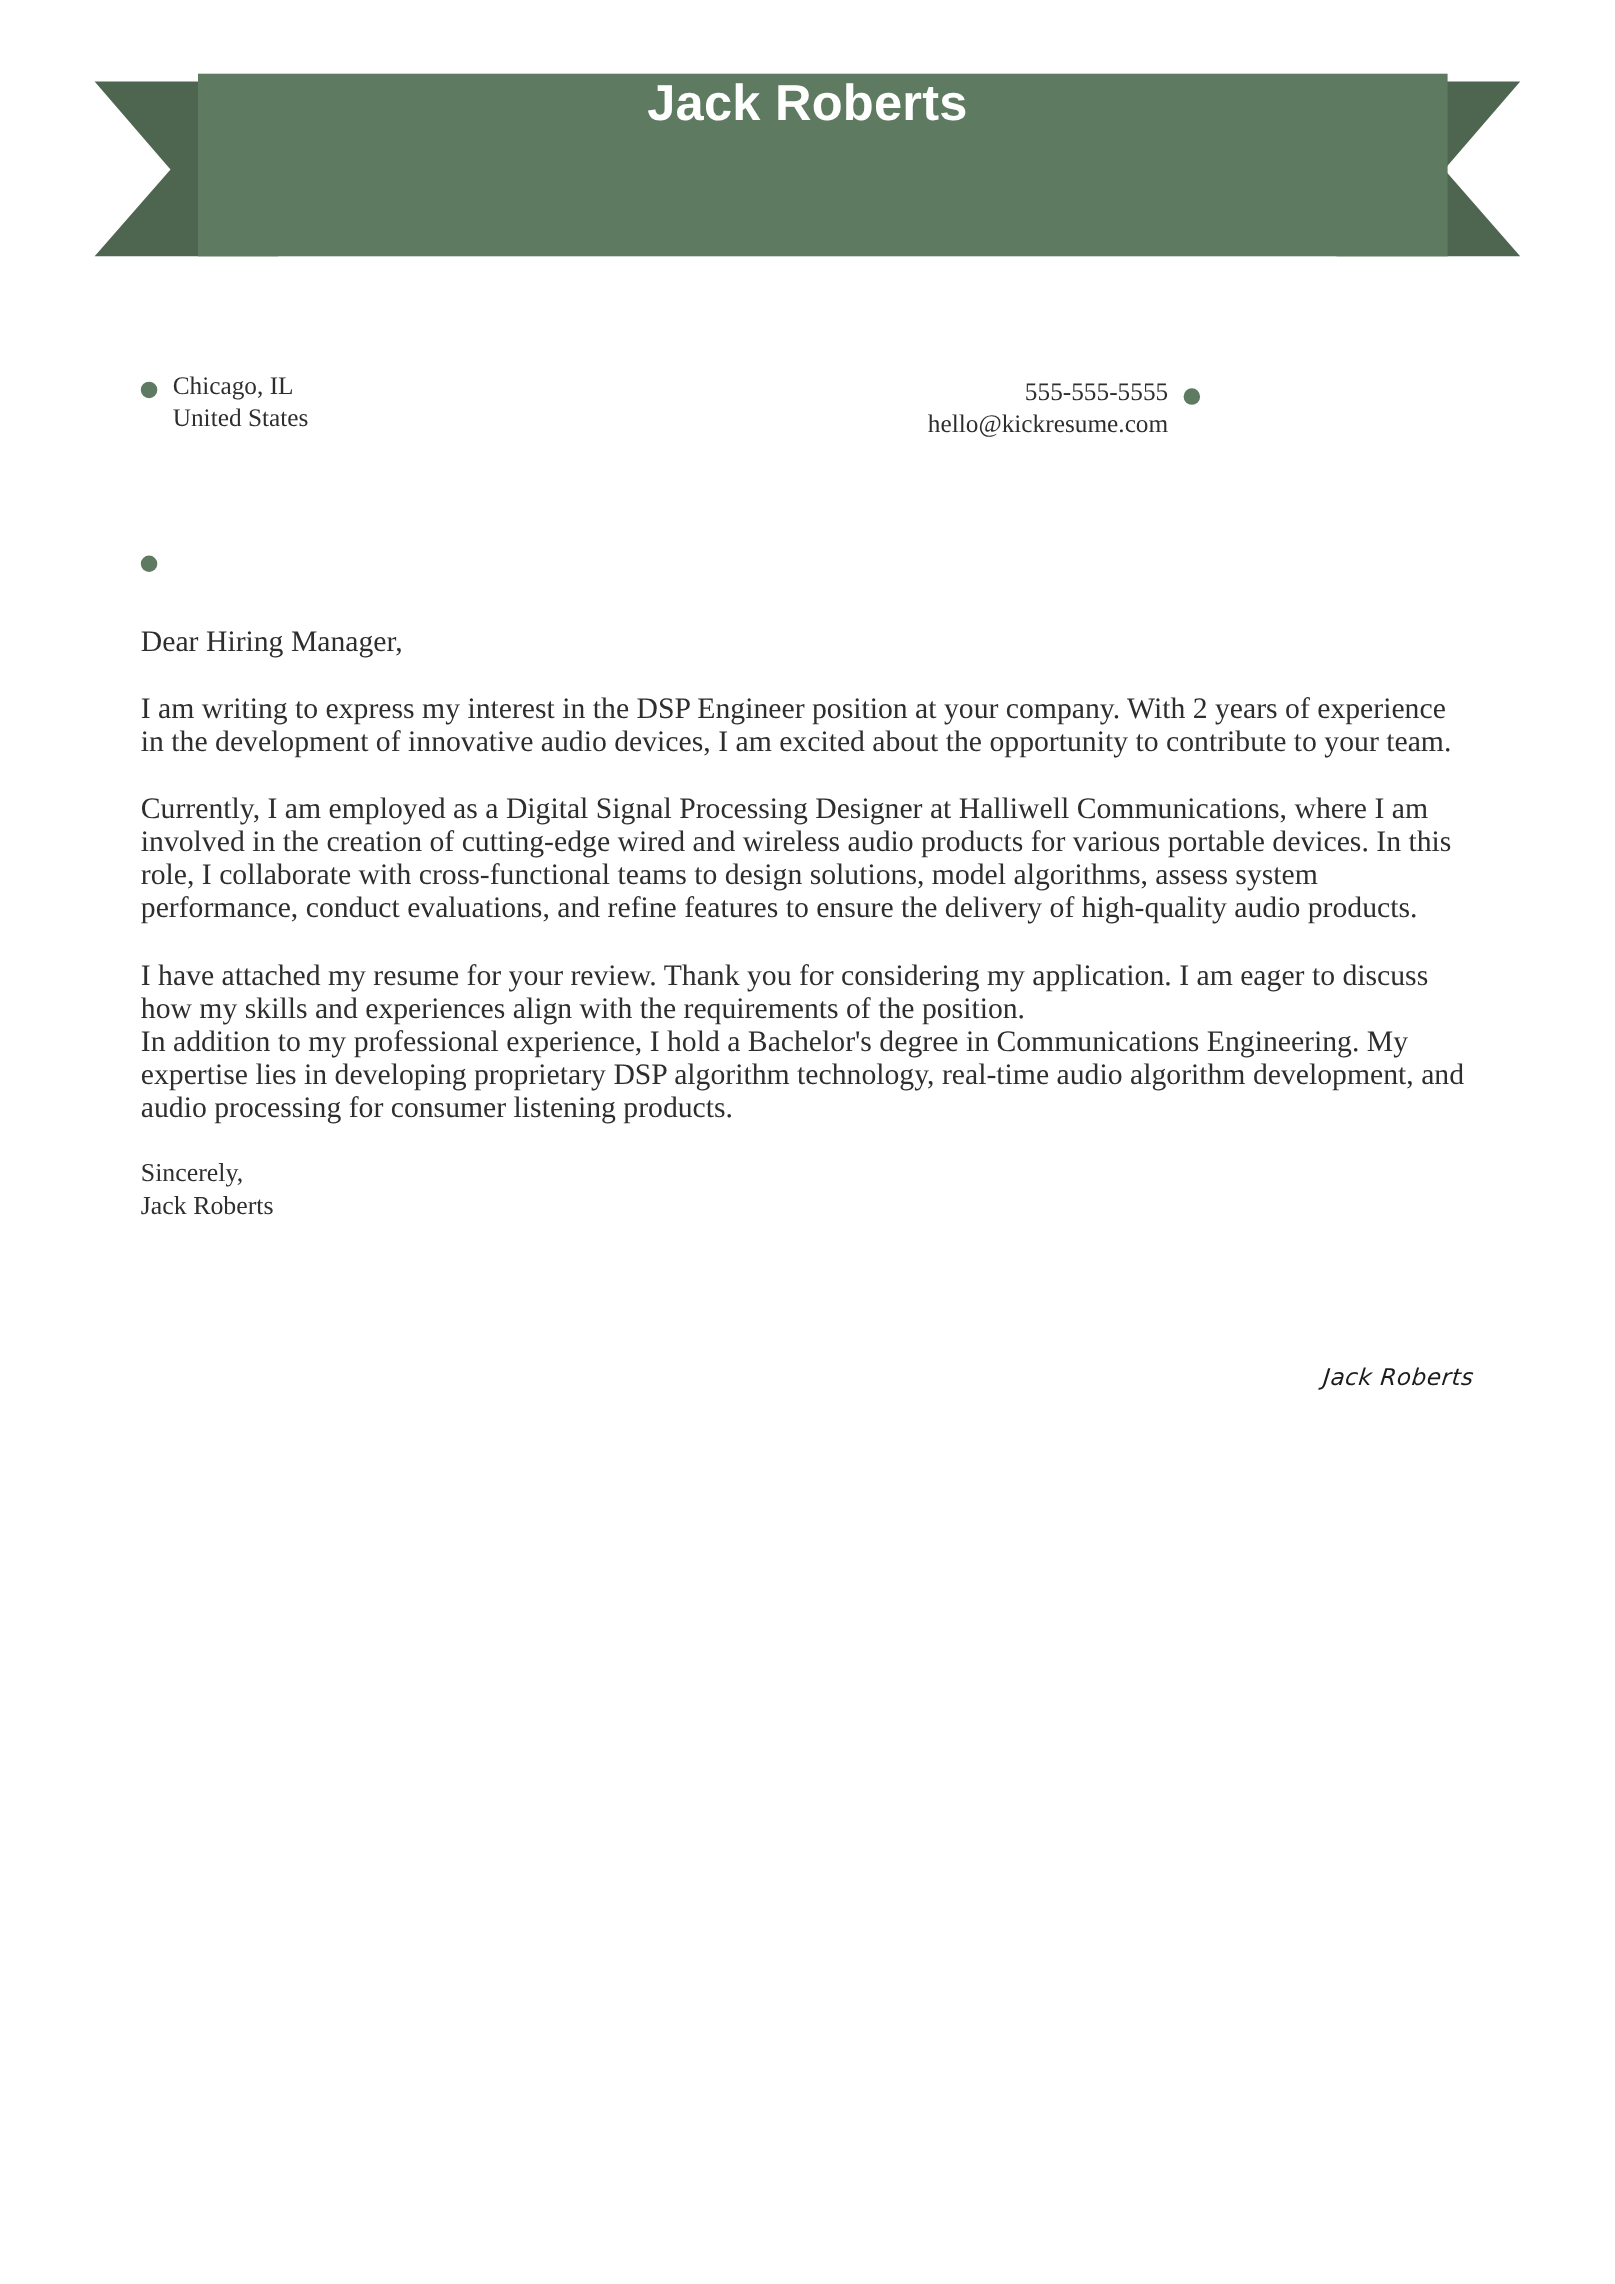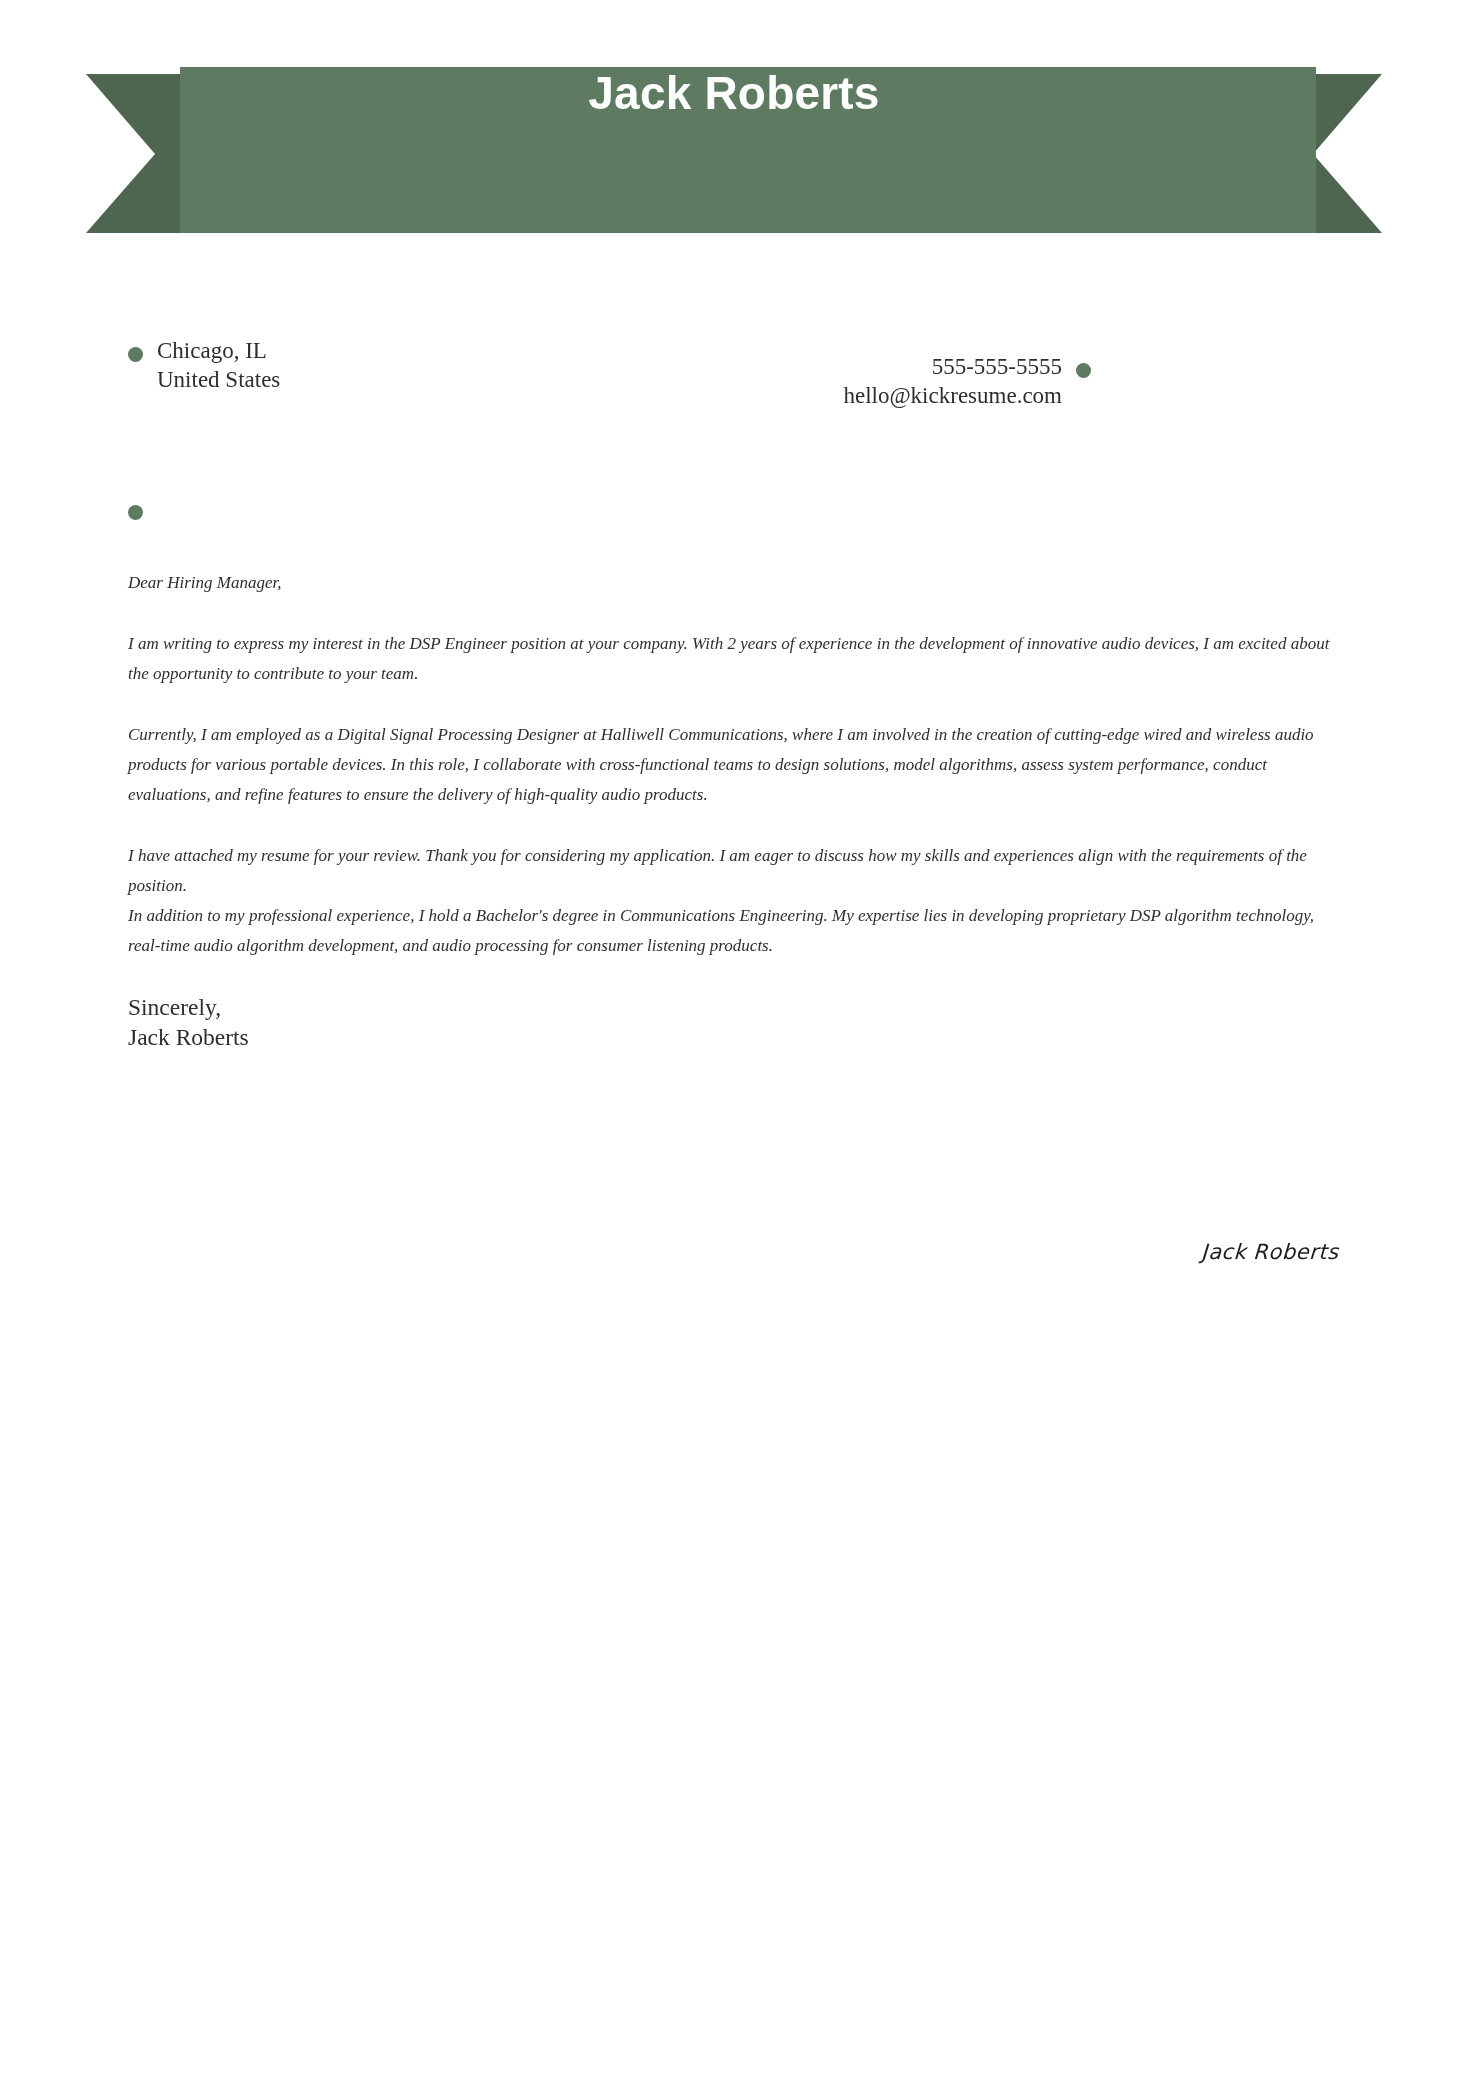--- a/index.html
+++ b/index.html
@@ -51,21 +51,21 @@
   .contact-left {
     position: absolute;
     left: 128px;
     top: 0;
     display: flex;
     align-items: flex-start;
   }
   .contact-right {
     position: absolute;
     right: 128px;
-    top: 16px;
+    top: 6px;
     display: flex;
     align-items: flex-start;
     flex-direction: row-reverse;
   }
   .dot {
     width: 15px;
     height: 15px;
     border-radius: 50%;
     background: #5e7b61;
     flex: 0 0 auto;
@@ -98,24 +98,23 @@
   }
   .meta-date {
     font-weight: bold;
   }
   .meta-subject {
     font-weight: normal;
   }
 
   p.para {
     margin: 0 0 31px 0;
-    font-size: 17px;
+    font-size: 27px;
     line-height: 30px;
     text-align: left;
-    font-style: italic;
   }
   p.para.tight { margin-bottom: 0; }
   .closing {
     margin-top: 31px;
     font-size: 23.5px;
     line-height: 30px;
   }
 
   .signature {
     position: absolute;

